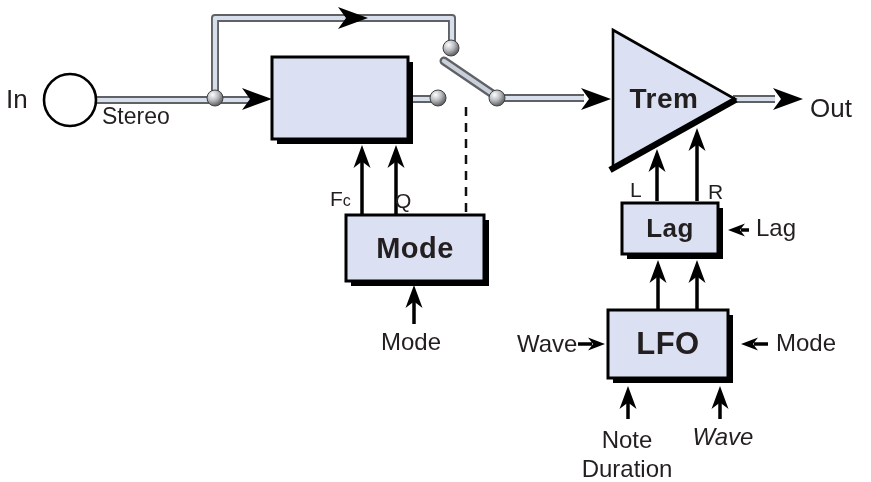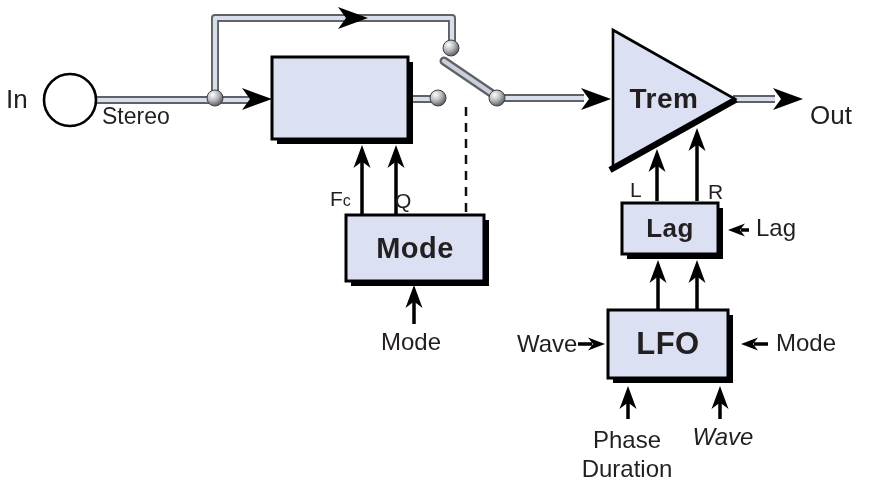--- a/index.html
+++ b/index.html
@@ -132,37 +132,37 @@
     <use href="#ah-sm" class="ah" transform="translate(728,230) rotate(180)"></use>
 
     <circle class="ball" cx="215" cy="98" r="8" fill="url(#ballGrad)" stroke="#3f4043" stroke-width="1"></circle>
     <circle class="ball" cx="438" cy="98" r="8" fill="url(#ballGrad)" stroke="#3f4043" stroke-width="1"></circle>
     <circle class="ball" cx="451" cy="48" r="8" fill="url(#ballGrad)" stroke="#3f4043" stroke-width="1"></circle>
     <circle class="ball" cx="497" cy="98" r="8" fill="url(#ballGrad)" stroke="#3f4043" stroke-width="1"></circle>
   </svg>
 
   <div class="lbl io" style="left:6px; top:86px;">In</div>
   <div class="lbl italic" style="left:102px; top:105px;">Stereo</div>
-  <div class="lbl io" style="left:810px; top:102px;">Out</div>
+  <div class="lbl io" style="left:810px; top:95px;">Out</div>
 
   <div class="boxlbl" style="left:346px; top:215px; width:138px; height:66px; font-size:29px;">Mode</div>
   <div class="boxlbl" style="left:613px; top:84px; width:102px; height:30px; font-size:28px;">Trem</div>
   <div class="boxlbl" style="left:622px; top:203px; width:96px; height:51px; font-size:26px;">Lag</div>
   <div class="boxlbl" style="left:608px; top:310px; width:120px; height:68px; font-size:31px;">LFO</div>
 
   <div class="lbl small-ctl" style="left:330px; top:188px;"><span>F</span><span class="sub-c">c</span></div>
   <div class="lbl small-ctl" style="left:395px; top:190px;">Q</div>
   <div class="lbl param" style="left:381px; top:330px;">Mode</div>
 
   <div class="lbl small-ctl" style="left:630px; top:179px;">L</div>
   <div class="lbl small-ctl" style="left:708px; top:181px;">R</div>
 
   <div class="lbl param" style="left:756px; top:216px;">Lag</div>
   <div class="lbl param" style="left:517px; top:332px;">Wave</div>
   <div class="lbl param" style="left:776px; top:331px;">Mode</div>
 
   <div class="lbl param center" style="left:547px; top:425px; width:160px; line-height:29px;">
-    <div>Phase</div>
+    <div>Note</div>
     <div>Duration</div>
   </div>
   <div class="lbl param center" style="left:683px; top:425px; width:80px;font-style:italic;">Wave</div>
 
 </div>
 
 </body></html>

